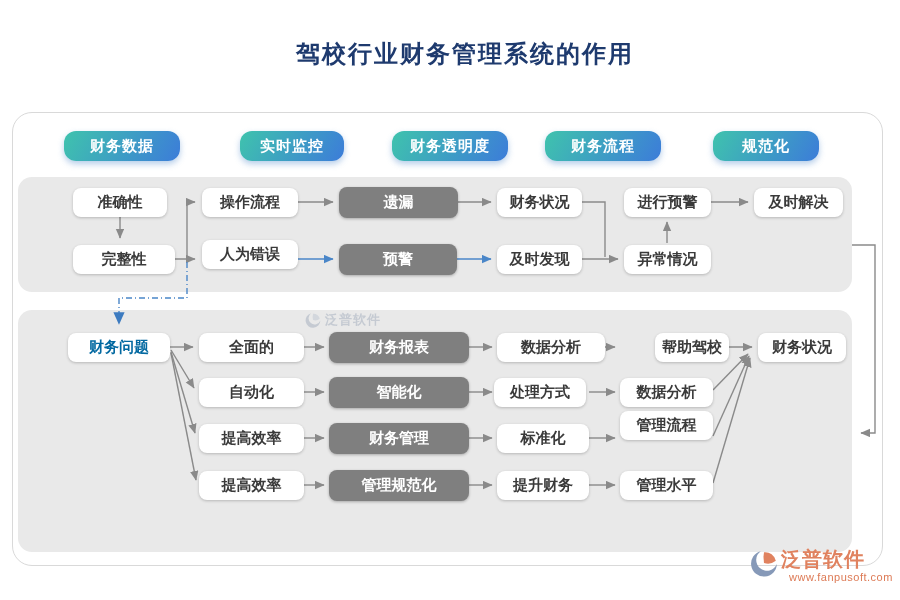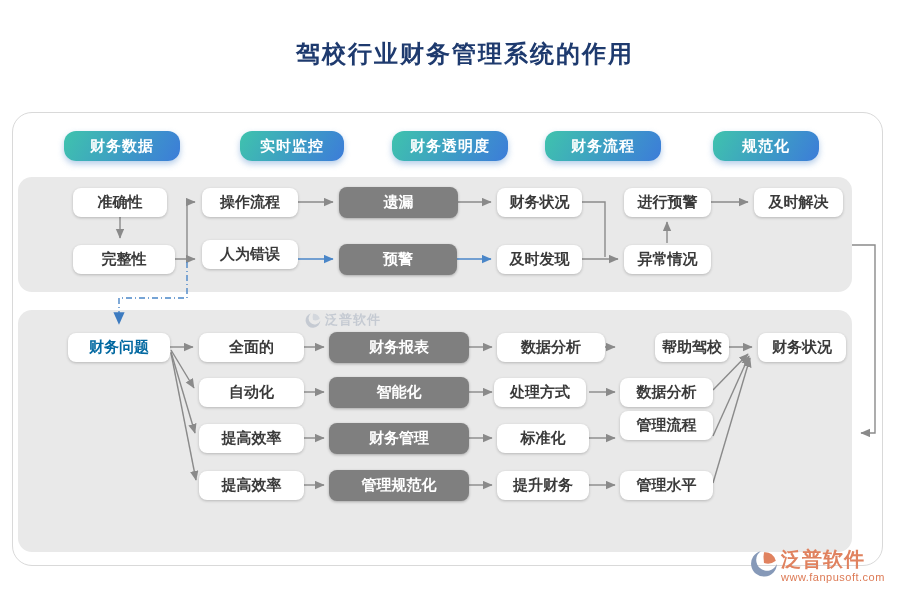--- a/index.html
+++ b/index.html
@@ -43,21 +43,21 @@
   .wm-center{
     position:absolute;left:305px;top:311px;display:flex;align-items:center;gap:4px;
     opacity:.45;
   }
   .wm-center .wm-text{font-size:13px;color:#9aa6b8;font-weight:700;letter-spacing:1px;}
   .wm-footer{
     position:absolute;left:750px;top:549px;display:flex;align-items:flex-start;gap:3px;
   }
   .wm-footer .wm-col{display:flex;flex-direction:column;line-height:1;}
   .wm-footer .wm-brand{font-size:20px;font-weight:700;color:#e0825f;letter-spacing:1px;}
-  .wm-footer .wm-url{font-size:11px;color:#dd7a55;margin-top:3px;letter-spacing:.5px;}
+  .wm-footer .wm-url{font-size:11px;color:#dd7a55;margin-top:3px;letter-spacing:.5px;margin-left:8px;}
 </style>
 </head>
 <body>
 
 <div class="page-title">驾校行业财务管理系统的作用</div>
 
 <div class="stage"></div>
 
 <div class="pill" style="left:64px;width:116px">财务数据</div>
 <div class="pill" style="left:240px;width:104px">实时监控</div>

